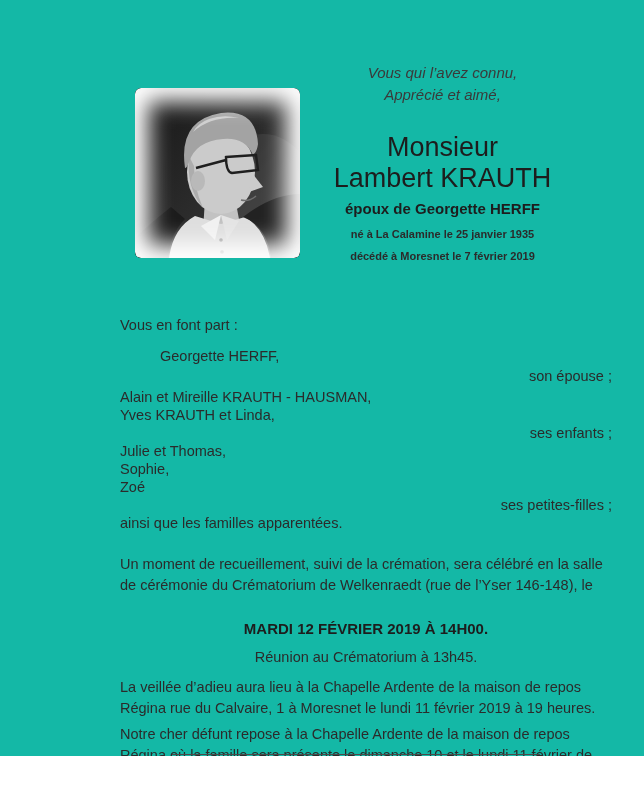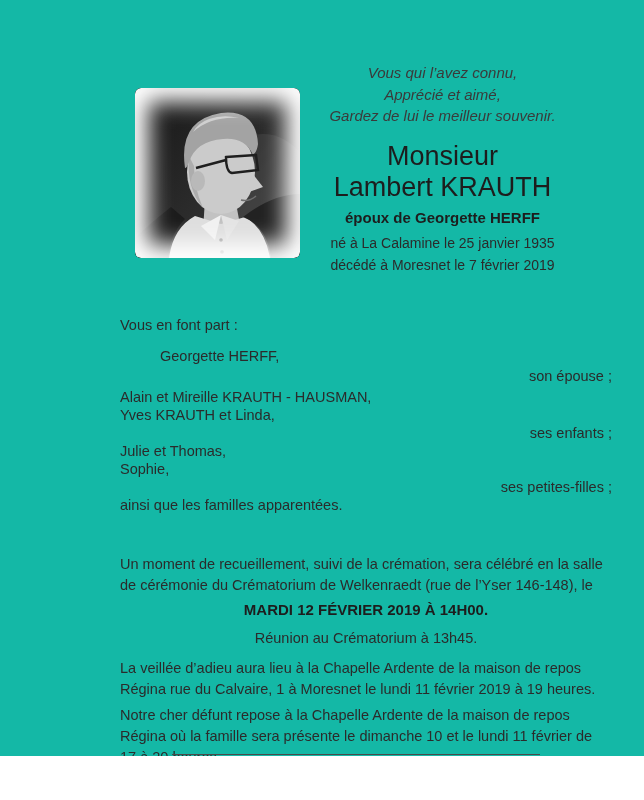--- a/index.html
+++ b/index.html
@@ -44,35 +44,36 @@
     width: 315px;
     text-align: center;
   }
   .quote-line {
     font-style: italic;
     font-size: 15px;
     line-height: 21.5px;
     color: #3a3a3a;
   }
   .deceased-title {
-    margin-top: 14px;
+    margin-top: 27px;
     font-size: 27px;
     line-height: 31px;
     color: #1d1d1d;
   }
   .spouse-line {
     margin-top: 6px;
     font-size: 15px;
     font-weight: bold;
     color: #1d1d1d;
   }
   .dates-line {
-    font-size: 14px;
+    font-size: 11px;
     line-height: 22px;
     color: #2b2b2b;
+    font-weight: bold;
   }
   .dates-first { margin-top: 6px; }
 
   
   .body-block {
     position: absolute;
     left: 120px;
     top: 316px;
     width: 492px;
     font-size: 14.5px;
@@ -88,21 +89,21 @@
   .ceremony-block {
     position: absolute;
     left: 120px;
     top: 554px;
     width: 492px;
     font-size: 14.5px;
     line-height: 21px;
   }
   .para { text-align: left; }
   .date-line {
-    margin-top: 3px;
+    margin-top: 22px;
     text-align: center;
     font-weight: bold;
     font-size: 15px;
     color: #1d1d1d;
   }
   .meeting-line {
     margin-top: 8px;
     text-align: center;
   }
   .vigil-para { margin-top: 9px; }
@@ -166,40 +167,40 @@
 
       <circle cx="86" cy="152" r="1.8" fill="#9a9a9a"></circle>
       <circle cx="87" cy="164" r="1.8" fill="#9a9a9a"></circle>
     </svg>
     <div class="vignette"></div>
   </div>
 
   <div class="header-block">
     <div class="quote-line">Vous qui l’avez connu,</div>
     <div class="quote-line">Apprécié et aimé,</div>
-    <div class="quote-line">Gardez de lui le meilleur souvenir.</div>
     <div class="deceased-title">Monsieur</div>
     <div class="deceased-title" style="margin-top:0;">Lambert KRAUTH</div>
     <div class="spouse-line">époux de Georgette HERFF</div>
     <div class="dates-line dates-first">né à La Calamine le 25 janvier 1935</div>
     <div class="dates-line">décédé à Moresnet le 7 février 2019</div>
   </div>
 
   <div class="body-block">
     <div class="bd-line">Vous en font part :</div>
 
     <div class="bd-line mt13">Georgette HERFF,</div>
     <div class="bd-right mt2">son épouse ;</div>
 
     <div class="bd-line mt3">Alain et Mireille KRAUTH - HAUSMAN,</div>
     <div class="bd-line">Yves KRAUTH et Linda,</div>
     <div class="bd-right">ses enfants ;</div>
 
     <div class="bd-line">Julie et Thomas,</div>
     <div class="bd-line">Sophie,</div>
+    <div class="bd-line">Zoé</div>
     <div class="bd-right">ses petites-filles ;</div>
 
     <div class="bd-line">ainsi que les familles apparentées.</div>
   </div>
 
   <div class="ceremony-block">
     <div class="para">Un moment de recueillement, suivi de la crémation, sera célébré en la salle de cérémonie du Crématorium de Welkenraedt (rue de l’Yser 146-148), le</div>
     <div class="date-line">MARDI 12 FÉVRIER 2019 À 14H00.</div>
     <div class="meeting-line">Réunion au Crématorium à 13h45.</div>
     <div class="para vigil-para">La veillée d’adieu aura lieu à la Chapelle Ardente de la maison de repos Régina rue du Calvaire, 1 à Moresnet le lundi 11 février 2019 à 19 heures.</div>

